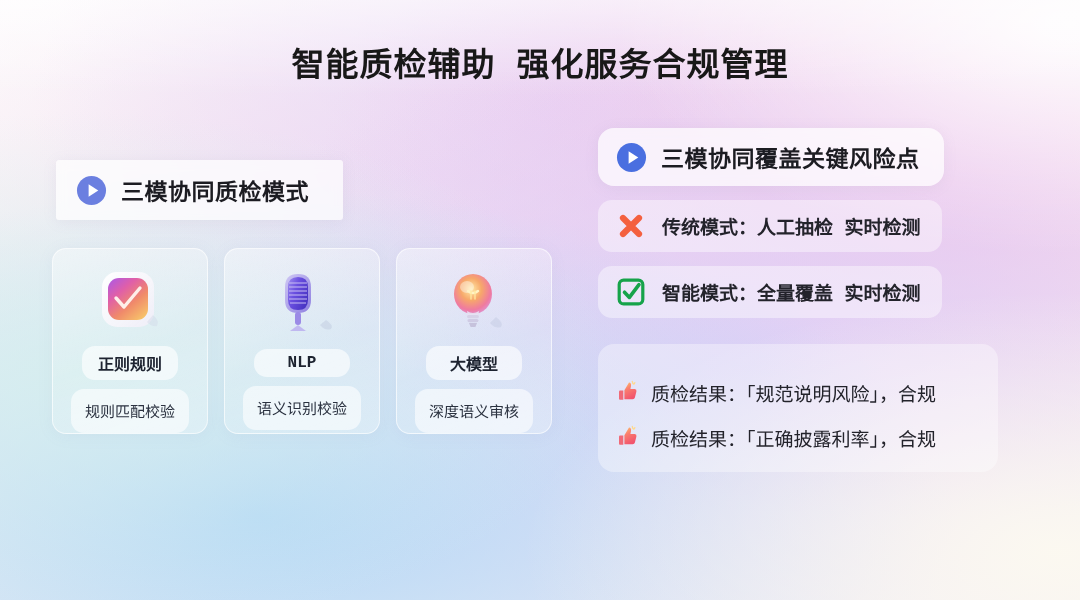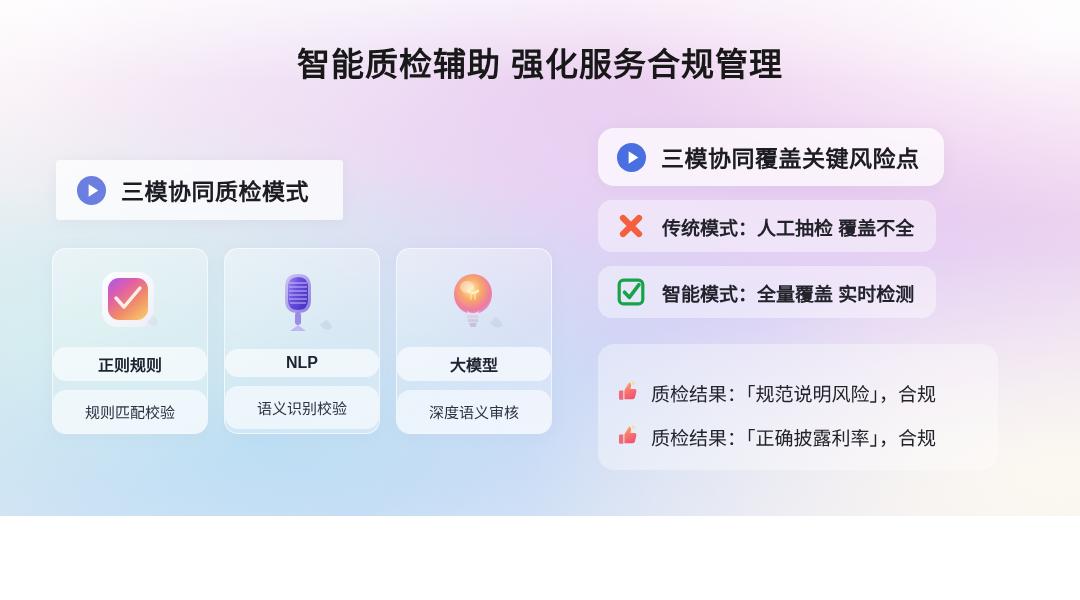--- a/index.html
+++ b/index.html
@@ -7,23 +7,24 @@
 
   html, body {
     width:1080px; height:600px;
     overflow:hidden;
     font-family:"Liberation Sans","DejaVu Sans",sans-serif;
   }
 
   
   #stage {
     position:relative;
-    width:1080px; height:516px;
+    width:1080px; height:600px;
     background:#f6f2f4;
     overflow:hidden;
+    font-family:Liberation Mono, monospace;
   }
   .mesh { position:absolute; inset:0; pointer-events:none; }
   .m1 { background:
       radial-gradient(120% 95% at 2% 0%,   #ffffff 0%, #fdfbfb 26%, rgba(253,251,251,0) 62%); }
   .m2 { background:
       radial-gradient(78% 70% at 30% 30%,  rgba(244,228,241,.95) 0%, rgba(244,228,241,0) 68%); }
   .m3 { background:
       radial-gradient(70% 78% at 52% 18%,  rgba(232,214,246,.92) 0%, rgba(232,214,246,0) 70%); }
   .m4 { background:
       radial-gradient(86% 86% at 86% 30%,  rgba(241,196,233,.95) 0%, rgba(241,196,233,0) 66%); }
@@ -71,21 +72,21 @@
   #cards-row {
     position:absolute; left:52px; top:248px;
     display:flex; gap:16px; z-index:5;
   }
   .mode-card {
     width:156px; height:186px;
     border-radius:14px;
     background:linear-gradient(160deg, rgba(255,255,255,.40) 0%, rgba(255,255,255,.16) 55%, rgba(255,255,255,.30) 100%);
     border:1px solid rgba(255,255,255,.62);
     box-shadow:0 2px 16px rgba(140,140,190,.08);
-    display:flex; flex-direction:column; 
+    display:flex; flex-direction:column; align-items:center;
     padding-top:14px;
   }
   .card-ico { height:78px; display:flex; align-items:center; justify-content:center; }
   .card-ico svg { display:block; }
 
   .name-pill {
     margin-top:8px;
     min-width:96px;
     padding:5px 16px;
     border-radius:13px;
@@ -276,21 +277,21 @@
         <circle cx="16" cy="16" r="15" fill="#4a6fe0"></circle>
         <path d="M13 9.6 L23 16 L13 22.4 Z" fill="#ffffff"></path>
       </svg>
       <span class="label">三模协同覆盖关键风险点</span>
     </div>
 
     <div class="state-row">
       <svg class="state-ico" viewBox="0 0 30 30">
         <path d="M7 7 L23 23 M23 7 L7 23" stroke="#f4603f" stroke-width="6.2" stroke-linecap="round"></path>
       </svg>
-      <span class="txt">传统模式：人工抽检 覆盖不全</span>
+      <span class="txt">传统模式：人工抽检 实时检测</span>
     </div>
 
     <div class="state-row">
       <svg class="state-ico" viewBox="0 0 30 30">
         <rect x="3.2" y="3.2" width="23.6" height="23.6" rx="4.4" fill="none" stroke="#16a34a" stroke-width="3.2"></rect>
         <path d="M8.5 15.2 L13.4 20.4 L23 7.6" fill="none" stroke="#16a34a" stroke-width="3.6" stroke-linecap="round" stroke-linejoin="round"></path>
       </svg>
       <span class="txt">智能模式：全量覆盖 实时检测</span>
     </div>
 

